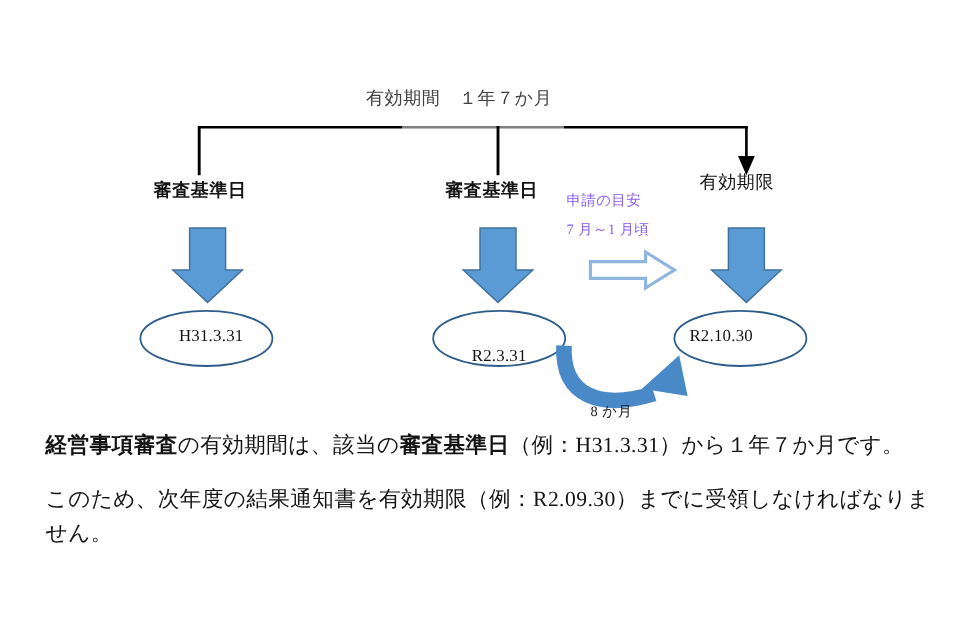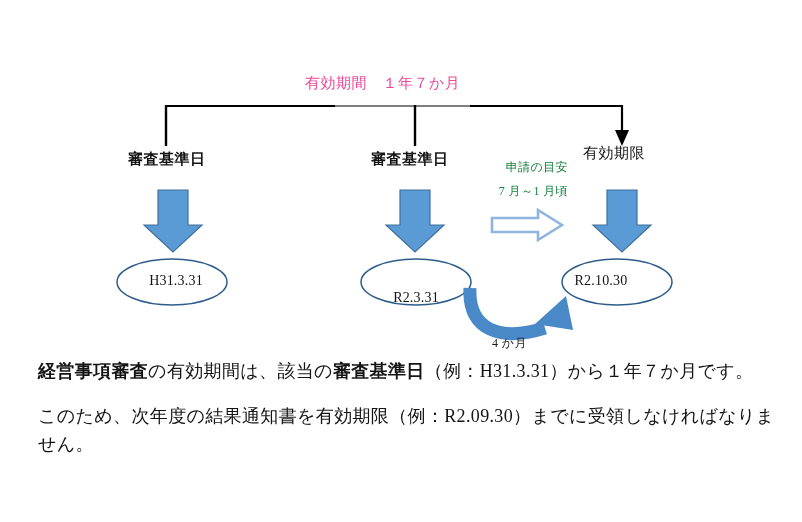--- a/index.html
+++ b/index.html
@@ -38,39 +38,39 @@
   .lbl {
     position: absolute;
     white-space: nowrap;
     line-height: 1.25;
     font-family: "Liberation Serif", "DejaVu Serif", serif;
   }
 
   .lbl-span-title {
     font-size: 15px;
     letter-spacing: 0.5px;
-    color: #ec4899;
+    color: #404040;
   }
   .lbl-milestone {
     font-size: 15px;
     font-weight: bold;
     letter-spacing: 0.5px;
     color: #141414;
   }
   .lbl-deadline {
     font-size: 15px;
     font-weight: normal;
     letter-spacing: 0.5px;
     color: #141414;
   }
   .lbl-note {
     font-size: 12px;
-    text-align: right;
+    text-align: left;
     letter-spacing: 0.4px;
-    color: #15803d;
+    color: #8b5cf6;
   }
   .lbl-duration {
     font-size: 12px;
     letter-spacing: 0.4px;
     color: #1a1a1a;
   }
   .lbl-date {
     position: absolute;
     font-size: 14px;
     letter-spacing: 0.2px;
@@ -162,21 +162,21 @@
   <div class="lbl lbl-milestone" style="left:128px; top:150px;">審査基準日</div>
 
   <div class="lbl lbl-milestone" style="left:371px; top:150px;">審査基準日</div>
 
   <div class="lbl lbl-deadline" style="left:583px; top:144px;">有効期限</div>
 
   <div class="lbl lbl-note" style="left:472px; top:160px; width:96px;">申請の目安</div>
 
   <div class="lbl lbl-note" style="left:472px; top:184px; width:96px;">7 月～1 月頃</div>
 
-  <div class="lbl lbl-duration" style="left:492px; top:336px;">4 か月</div>
+  <div class="lbl lbl-duration" style="left:492px; top:336px;">8 か月</div>
 
   <div class="lbl-date" style="left:117px; top:273px; width:118px;">H31.3.31</div>
 
   <div class="lbl-date" style="left:361px; top:290px; width:110px;">R2.3.31</div>
 
   <div class="lbl-date" style="left:534px; top:273px; width:134px;">R2.10.30</div>
 </div>
 
 <div id="body-text">
   <p class="para"><b>経営事項審査</b><span>の有効期間は、該当の</span><b>審査基準日</b><span>（例：H31.3.31）から１年７か月です。</span></p>

